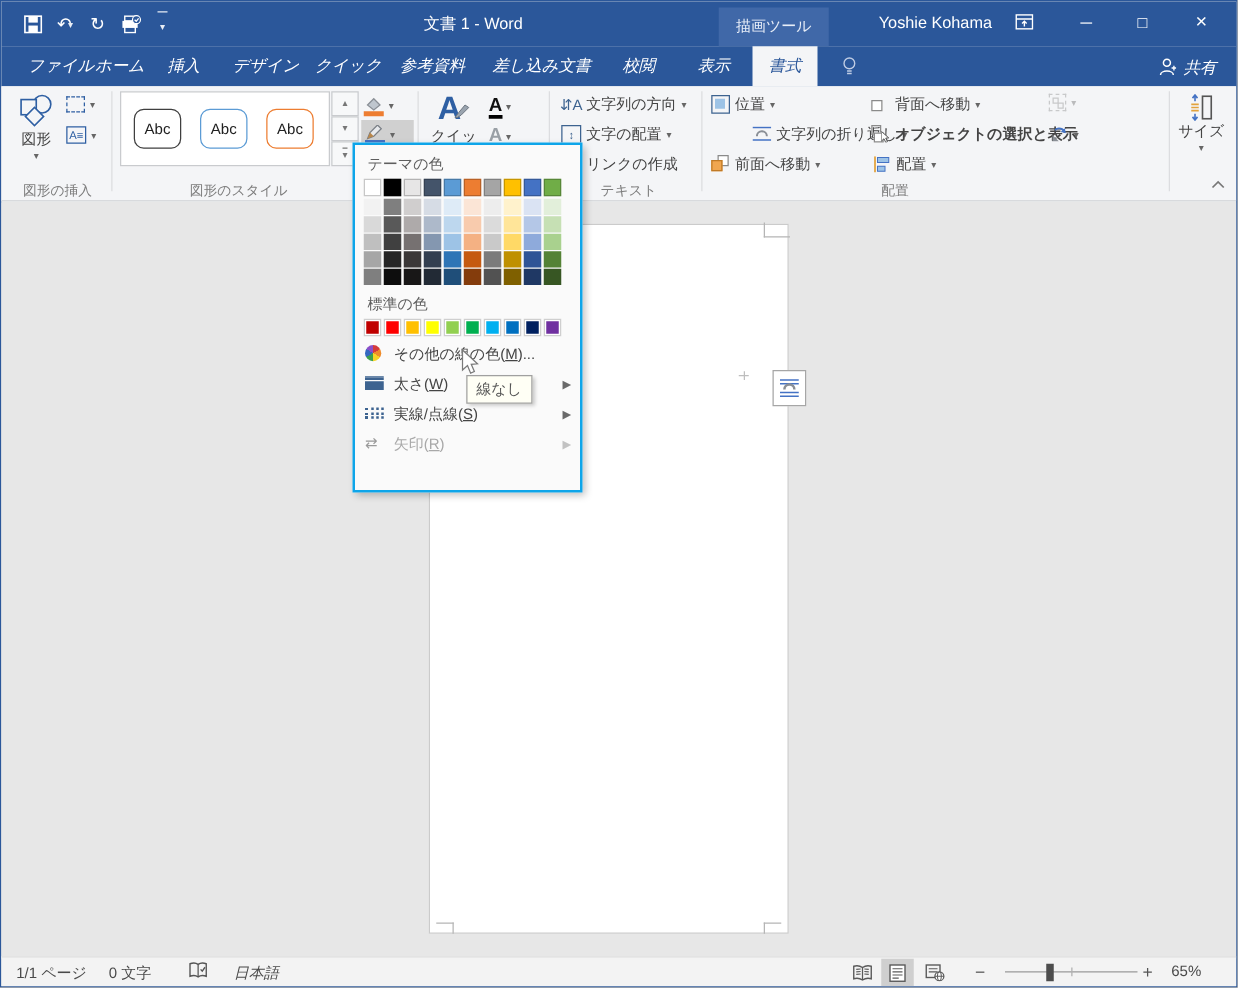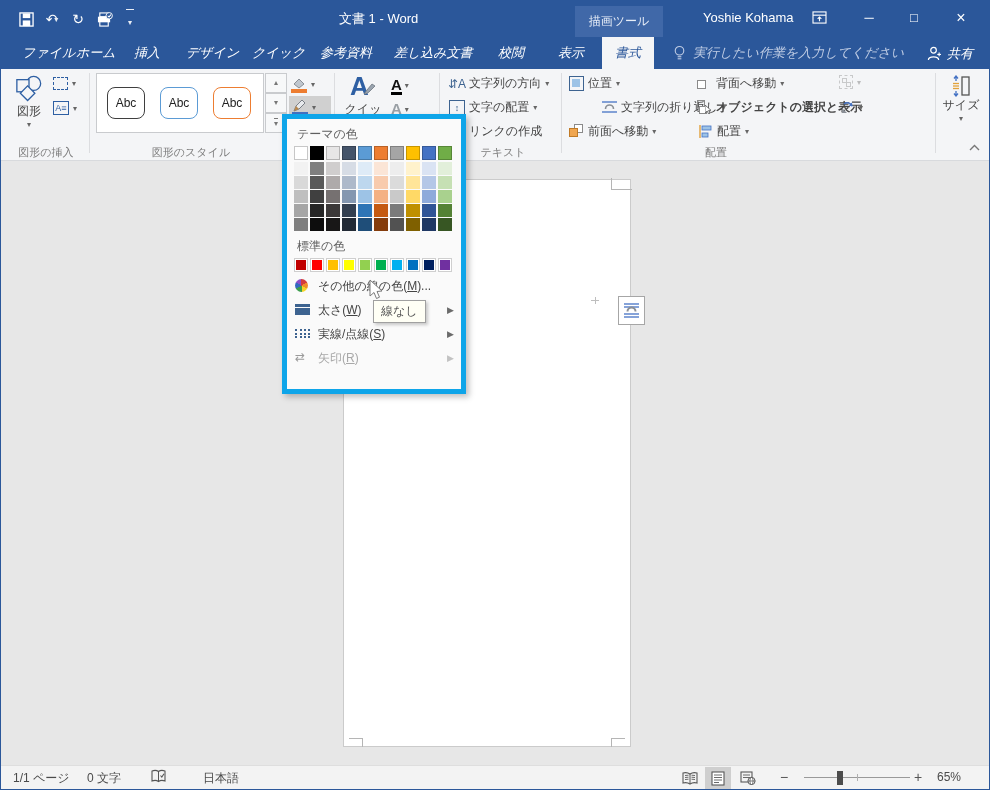--- a/index.html
+++ b/index.html
@@ -69,21 +69,21 @@
   #docarea{position:absolute;left:0;top:161px;width:100%;height:605px;background:#E7E7E7;}
   #page{position:absolute;left:342px;top:17px;width:288px;height:568px;background:#fff;border:1px solid #CBCBCB;}
   .crop{position:absolute;}
   #layout-opt{position:absolute;left:617px;top:134px;width:27px;height:29px;background:#fff;border:1px solid #A6A6A6;
               display:flex;align-items:center;justify-content:center;}
   #tiny-handle{position:absolute;left:590px;top:135px;width:8px;height:7px;opacity:.55;}
   #tiny-handle::before{content:"";position:absolute;left:0;top:3px;width:8px;height:1px;background:#8a8a8a;}
   #tiny-handle::after{content:"";position:absolute;left:4px;top:0;width:1px;height:7px;background:#8a8a8a;}
   
   #dropdown{position:absolute;left:281px;top:113px;width:184px;height:280px;background:#FAFAFA;
-            border:5px solid #0ea5e9;box-shadow:3px 3px 6px rgba(0,0,0,.25);z-index:50;font-size:12px;color:#444;}
+            border:2px solid #0ea5e9;box-shadow:3px 3px 6px rgba(0,0,0,.25);z-index:50;font-size:12px;color:#444;}
   .dd-header{margin:7px 10px 3px 10px;color:#5F5F5F;}
   .swrow{display:flex;gap:2px;margin:3px 0 2px 7px;}
   .sw{width:14px;height:14px;border:1px solid rgba(0,0,0,.22);cursor:default;}
   .sw-frame{width:14px;height:14px;background:#fff;border:1px solid #CFCFCF;display:flex;align-items:center;justify-content:center;cursor:default;}
   .sw-frame .in{width:10px;height:10px;}
   #variants{display:flex;gap:2px;margin:1px 0 4px 7px;}
   .vcol{display:flex;flex-direction:column;gap:1px;}
   .vc{width:14px;height:13px;cursor:default;}
   .dd-item{position:relative;height:24px;line-height:24px;padding-left:31px;cursor:default;}
   .dd-item .ic{position:absolute;left:8px;top:5px;}
@@ -182,21 +182,20 @@
         <div class="tab" style="left: 484px;">校閲</div>
         <div class="tab" style="left: 544px;">表示</div>
         <div class="tab active" style="left: 601px;">書式</div>
       </div>
     <div id="tellme">
       <svg width="13" height="17" viewBox="0 0 14 18">
         <circle cx="7" cy="6" r="4.6" fill="none" stroke="#BFCCE4" stroke-width="1.2"></circle>
         <line x1="5" y1="12.5" x2="9" y2="12.5" stroke="#BFCCE4" stroke-width="1.2"></line>
         <line x1="5" y1="14.7" x2="9" y2="14.7" stroke="#BFCCE4" stroke-width="1.2"></line>
       </svg>
-      <span>実行したい作業を入力してください</span>
     </div>
     <div id="share">
       <svg width="14" height="15" viewBox="0 0 15 16">
         <circle cx="7" cy="4.5" r="3" fill="none" stroke="#fff" stroke-width="1.3"></circle>
         <path d="M1.5 15 C1.5 10.5 12.5 10.5 12.5 15" fill="none" stroke="#fff" stroke-width="1.3"></path>
         <line x1="11" y1="9" x2="15" y2="9" stroke="#fff" stroke-width="1.2"></line>
         <line x1="13" y1="7" x2="13" y2="11" stroke="#fff" stroke-width="1.2"></line>
       </svg>
       <span>共有</span>
     </div>
@@ -554,21 +553,21 @@
   <div id="statusbar">
     <div class="sb-item" style="left:12px;">1/1 ページ</div>
     <div class="sb-item" style="left:86px;">0 文字</div>
     <div class="sb-item" style="left:150px;top:3px;">
       <svg width="15" height="14" viewBox="0 0 15 14">
         <path d="M1 2 C3.5 1 5.5 1 7.5 2.5 C9.5 1 11.5 1 14 2 L14 12 C11.5 11 9.5 11 7.5 12.5 C5.5 11 3.5 11 1 12 Z" fill="none" stroke="#555" stroke-width="1.1"></path>
         <line x1="7.5" y1="2.5" x2="7.5" y2="12.5" stroke="#555" stroke-width="1"></line>
         <path d="M9.5 6.5 L10.8 8 L13 4.8" fill="none" stroke="#555" stroke-width="1.1"></path>
       </svg>
     </div>
-    <div class="sb-item" style="left:202px;">日本語</div>
+    <div class="sb-item" style="left:186px;font-style:italic;">日本語</div>
 
     <div class="view-btn" style="left:676px;">
       <svg width="16" height="13" viewBox="0 0 16 13">
         <path d="M1 1 C3.5 0.2 5.8 0.5 8 2 C10.2 0.5 12.5 0.2 15 1 L15 11 C12.5 10.2 10.2 10.5 8 12 C5.8 10.5 3.5 10.2 1 11 Z" fill="none" stroke="#595959" stroke-width="1.1"></path>
         <line x1="8" y1="2" x2="8" y2="12" stroke="#595959" stroke-width="1"></line>
         <line x1="3" y1="3.5" x2="6.5" y2="3.2" stroke="#595959" stroke-width=".9"></line>
           <line x1="3" y1="5.5" x2="6.5" y2="5.2" stroke="#595959" stroke-width=".9"></line>
           <line x1="3" y1="7.5" x2="6.5" y2="7.2" stroke="#595959" stroke-width=".9"></line>
         <line x1="9.5" y1="3.2" x2="13" y2="3.5" stroke="#595959" stroke-width=".9"></line>
           <line x1="9.5" y1="5.2" x2="13" y2="5.5" stroke="#595959" stroke-width=".9"></line>

